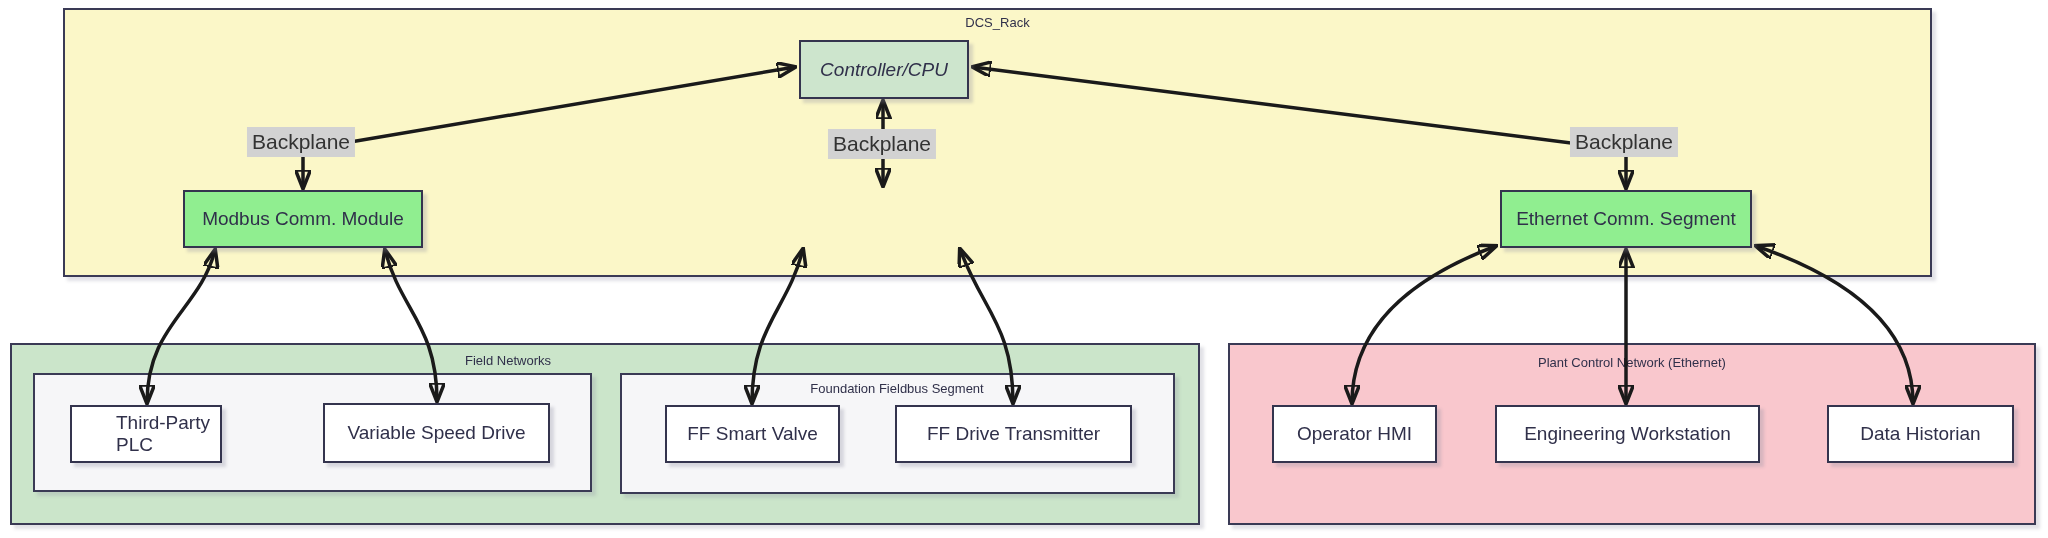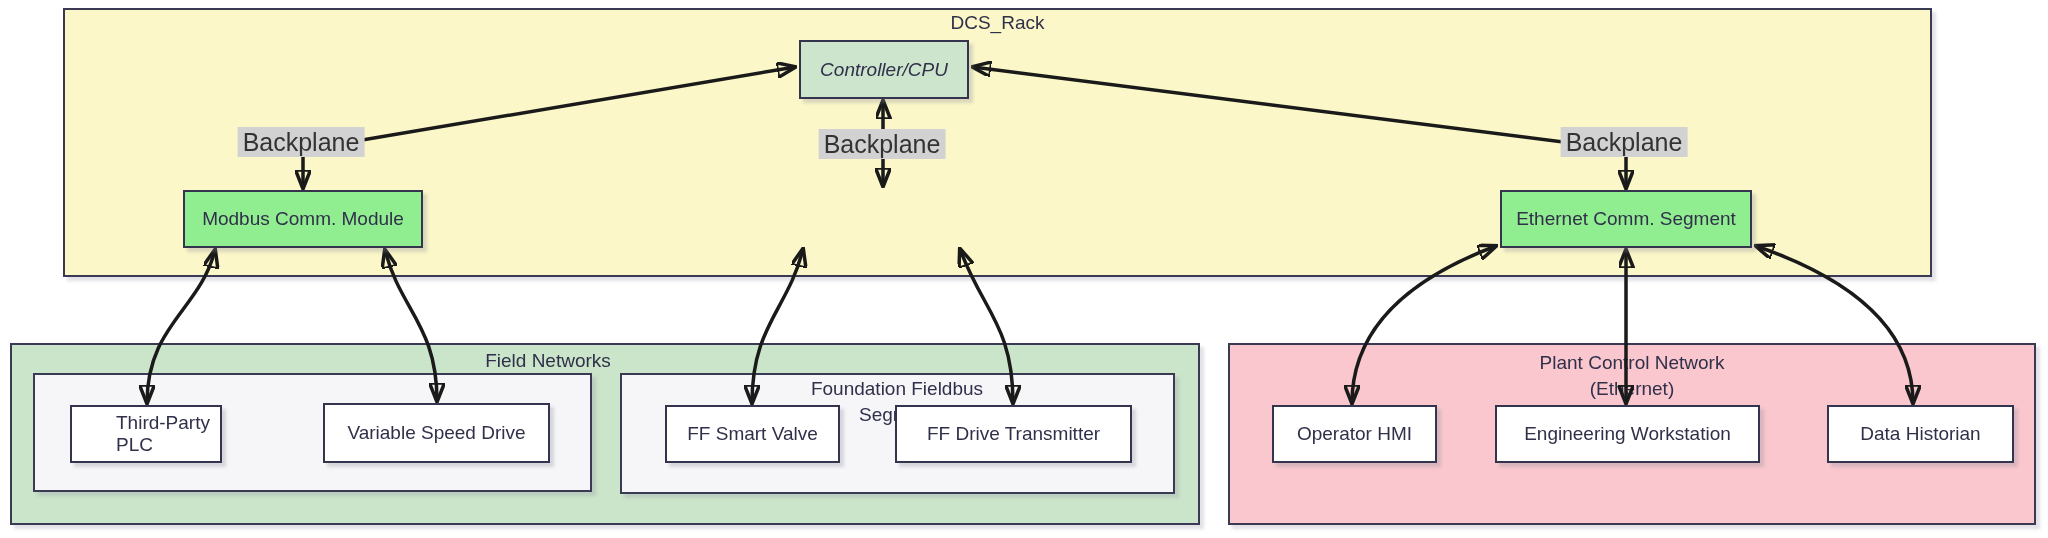--- a/index.html
+++ b/index.html
@@ -5,49 +5,49 @@
   html,body{margin:0;padding:0;background:#fff;}
   #stage{
     position:relative;width:2048px;height:538px;background:#ffffff;overflow:hidden;
     font-family:"Liberation Sans", sans-serif;color:var(--text-color);
   }
   .container{
     position:absolute;border:2px solid var(--rack-border);box-sizing:border-box;
     box-shadow:4px 4px 3px rgba(140,140,160,0.25);z-index:1;
   }
   .container-title{
-    position:absolute;text-align:center;font-size:19px;line-height:26px;
+    position:absolute;text-align:center;font-size:13px;line-height:26px;
     color:var(--text-color);z-index:1;white-space:nowrap;
   }
   .container-title.wrap{white-space:normal;}
   .node{
     position:absolute;display:flex;align-items:center;justify-content:center;
     border:2px solid var(--node-border);box-sizing:border-box;font-size:19px;
     color:var(--text-color);background:var(--node-bg);z-index:3;
     box-shadow:4px 4px 3px rgba(140,140,160,0.3);
   }
   .node.module{background:var(--module-bg);}
   .node.cpu{background:var(--cpu-bg);}
   #edges{position:absolute;left:0;top:0;z-index:2;}
   #edges path{stroke:var(--edge-color);stroke-width:3.5;fill:none;}
   .edge-label{
     position:absolute;transform:translateX(-50%);background:var(--edge-label-bg);
-    color:#333333;font-size:25px;line-height:24px;padding:3px 5px;z-index:4;white-space:nowrap;
+    color:#333333;font-size:21px;line-height:24px;padding:3px 5px;z-index:4;white-space:nowrap;
   }
 </style>
 </head>
 <body>
 
 <div id="stage">
 
   <div class="container" style="left:63px;top:8px;width:1869px;height:269px;background:var(--rack-bg);"></div>
   <div class="container-title" style="left:63px;top:10px;width:1869px;">DCS_Rack</div>
 
   <div class="container" style="left:10px;top:343px;width:1190px;height:182px;background:var(--field-bg);"></div>
-  <div class="container-title" style="left:10px;top:348px;width:996px;margin-left:40px;">Field Networks</div>
+  <div class="container-title" style="left:10px;top:348px;width:996px;">Field Networks</div>
 
   <div class="container" style="left:33px;top:373px;width:559px;height:119px;background:var(--subnet-bg);"></div>
 
   <div class="container" style="left:620px;top:373px;width:555px;height:121px;background:var(--subnet-bg);"></div>
   <div class="container-title wrap" style="left:787px;top:376px;width:220px;">Foundation Fieldbus Segment</div>
 
   <div class="container" style="left:1228px;top:343px;width:808px;height:182px;background:var(--plant-bg);"></div>
   <div class="container-title wrap" style="left:1517px;top:350px;width:230px;">Plant Control Network (Ethernet)</div>
 
   <svg id="edges" width="2048" height="538" viewBox="0 0 2048 538">

